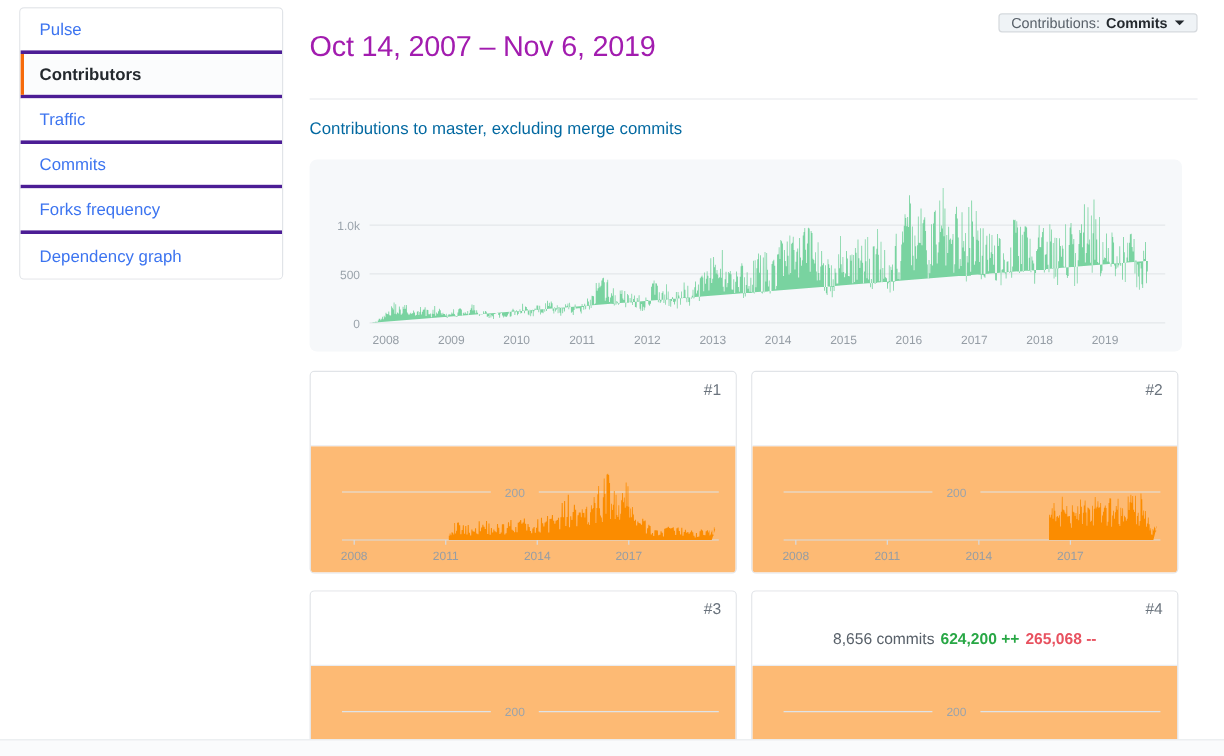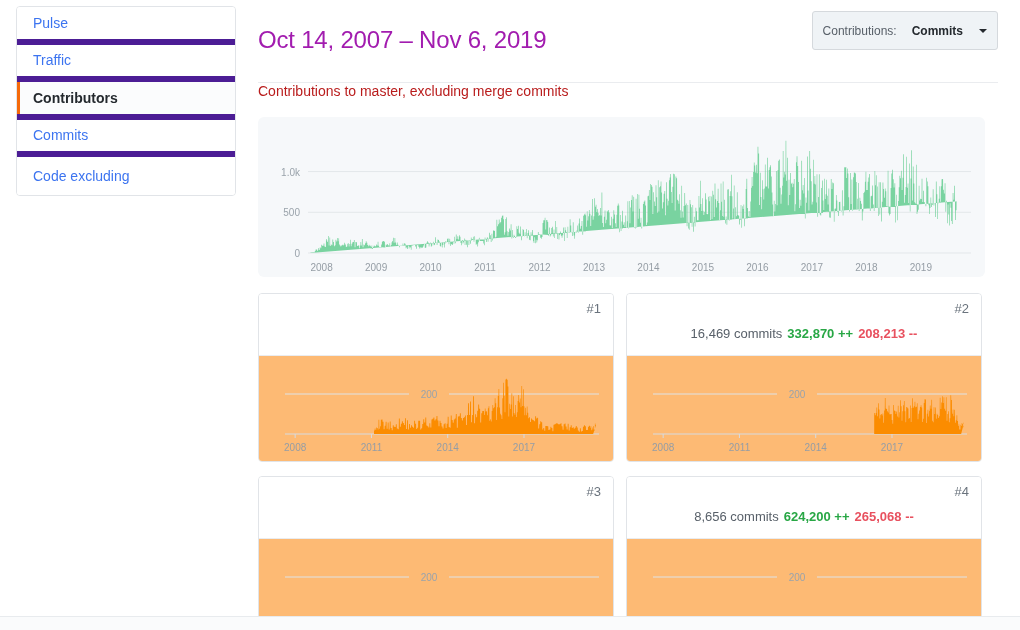--- a/index.html
+++ b/index.html
@@ -37,21 +37,21 @@
     overflow: hidden;
   }
   .side-item {
     position: relative;
     height: 37.5px;
     display: flex;
     align-items: center;
     padding-left: 16px;
     font-size: 14px;
     color: #3c74f0;
-    border-bottom: 6px solid #4c1d95;
+    border-bottom: 3px solid #4c1d95;
     cursor: pointer;
     background: #ffffff;
   }
   .side-item:last-child { border-bottom: none; }
   .side-item.active {
     color: #24292e;
     font-weight: bold;
     background: #fbfcfd;
   }
   .side-item.active::before {
@@ -79,43 +79,44 @@
   .page-title {
     font-size: 24px;
     font-weight: normal;
     color: #a21caf;
     line-height: 32px;
     letter-spacing: -0.2px;
   }
   .contrib-select {
     display: inline-flex;
     align-items: center;
-    gap: 15px;
-    height: 39px;
+    gap: 5px;
+    height: 16px;
     padding: 0 10px;
     margin-top: 3px;
     background: #eff3f6;
     border: 1px solid #d5d9dd;
     border-radius: 3px;
     font-size: 12px;
     color: #586069;
     cursor: pointer;
     white-space: nowrap;
   }
   .contrib-select .val { color: #24292e; font-weight: bold; }
   .caret {
     width: 0; height: 0;
     border-left: 4px solid transparent;
     border-right: 4px solid transparent;
     border-top: 4px solid #24292e;
     margin-left: 1px;
   }
   .subtitle {
+    margin-top: 16px;
     font-size: 14px;
-    color: #b91c1c;
+    color: #0369a1;
   }
 
   
   .bigchart-wrap {
     margin-top: 18px;
     background: #f6f8fa;
     border-radius: 6px;
     height: 160px;
     width: 727px;
     position: relative;
@@ -172,31 +173,34 @@
 </style>
 </head>
 <body>
 
 <div class="page">
 
   <nav class="sidebar" id="sidebar">
       <div class="side-item">
         <span>Pulse</span>
       </div>
-      <div class="side-item">
-        <span>Traffic</span>
-      </div>
       <div class="side-item active">
         <span>Contributors</span>
       </div>
       <div class="side-item">
+        <span>Traffic</span>
+      </div>
+      <div class="side-item">
         <span>Commits</span>
       </div>
       <div class="side-item">
-        <span>Code excluding</span>
+        <span>Forks frequency</span>
+      </div>
+      <div class="side-item">
+        <span>Dependency graph</span>
       </div>
     </nav>
 
   <div class="main">
 
     <div class="head-row">
       <h1 class="page-title">Oct 14, 2007 – Nov 6, 2019</h1>
       <div class="contrib-select">
         <span>Contributions:</span>
         <span class="val">Commits</span>
@@ -249,21 +253,20 @@
               <text x="188.72064777327986" y="95" text-anchor="middle" font-family="&quot;Liberation Sans&quot;, sans-serif" font-size="10" fill="#959da5">2014</text>
               <line x1="264.99595141700377" x2="264.99595141700377" y1="78" y2="82" stroke="#d7dbe0" stroke-width="1"></line>
               <text x="264.99595141700377" y="95" text-anchor="middle" font-family="&quot;Liberation Sans&quot;, sans-serif" font-size="10" fill="#959da5">2017</text>
               <path d="M 114.98785425101116 78 L 114.99 74.40 L 115.64 74.40 L 115.75 72.55 L 116.40 72.55 L 116.51 74.01 L 117.16 74.01 L 117.28 71.50 L 117.92 71.50 L 118.04 72.00 L 118.69 72.00 L 118.80 73.52 L 119.45 73.52 L 119.56 63.74 L 120.21 63.74 L 120.33 72.67 L 120.98 72.67 L 121.09 70.28 L 121.74 70.28 L 121.85 63.70 L 122.50 63.70 L 122.62 63.48 L 123.48 63.48 L 123.63 65.78 L 124.50 65.78 L 124.65 73.19 L 125.51 73.19 L 125.67 69.67 L 126.53 69.67 L 126.68 65.71 L 127.55 65.71 L 127.70 72.69 L 128.56 72.69 L 128.72 66.38 L 129.58 66.38 L 129.73 73.40 L 130.60 73.40 L 130.75 65.49 L 131.62 65.49 L 131.77 72.03 L 132.63 72.03 L 132.79 74.20 L 133.65 74.20 L 133.80 69.28 L 134.67 69.28 L 134.82 70.79 L 135.68 70.79 L 135.84 71.12 L 136.70 71.12 L 136.85 68.21 L 137.72 68.21 L 137.87 72.55 L 138.73 72.55 L 138.89 73.20 L 139.75 73.20 L 139.90 62.44 L 140.77 62.44 L 140.92 70.69 L 141.79 70.69 L 141.94 67.63 L 142.80 67.63 L 142.96 65.31 L 143.82 65.31 L 143.97 67.05 L 144.84 67.05 L 144.99 68.91 L 145.85 68.91 L 146.01 62.15 L 146.87 62.15 L 147.02 73.09 L 147.89 73.09 L 148.04 64.25 L 148.90 64.25 L 149.06 73.55 L 149.92 73.55 L 150.07 68.10 L 150.94 68.10 L 151.09 71.69 L 151.96 71.69 L 152.11 69.16 L 152.97 69.16 L 153.13 70.81 L 153.99 70.81 L 154.14 71.63 L 155.01 71.63 L 155.16 64.74 L 156.02 64.74 L 156.18 67.75 L 157.04 67.75 L 157.19 72.91 L 158.06 72.91 L 158.21 71.80 L 159.07 71.80 L 159.23 64.78 L 160.09 64.78 L 160.24 64.85 L 161.11 64.85 L 161.26 73.48 L 162.13 73.48 L 162.28 72.33 L 163.14 72.33 L 163.30 68.06 L 164.16 68.06 L 164.31 63.24 L 165.18 63.24 L 165.33 66.46 L 166.19 66.46 L 166.35 61.39 L 167.21 61.39 L 167.36 69.47 L 168.23 69.47 L 168.38 70.35 L 169.25 70.35 L 169.40 71.59 L 170.26 71.59 L 170.41 67.27 L 171.28 67.27 L 171.43 71.55 L 172.30 71.55 L 172.45 63.62 L 173.31 63.62 L 173.47 62.78 L 174.33 62.78 L 174.48 61.40 L 175.35 61.40 L 175.50 64.56 L 176.36 64.56 L 176.52 63.37 L 177.38 63.37 L 177.53 60.08 L 178.40 60.08 L 178.55 64.49 L 179.42 64.49 L 179.57 70.18 L 180.43 70.18 L 180.58 64.73 L 181.45 64.73 L 181.60 67.09 L 182.47 67.09 L 182.62 70.42 L 183.48 70.42 L 183.64 72.38 L 184.50 72.38 L 184.65 68.37 L 185.52 68.37 L 185.67 67.15 L 186.53 67.15 L 186.69 72.01 L 187.55 72.01 L 187.70 67.85 L 188.57 67.85 L 188.72 60.75 L 189.59 60.75 L 189.74 70.88 L 190.60 70.88 L 190.75 71.81 L 191.62 71.81 L 191.77 59.43 L 192.64 59.43 L 192.79 64.02 L 193.65 64.02 L 193.81 66.73 L 194.67 66.73 L 194.82 63.48 L 195.69 63.48 L 195.84 62.50 L 196.70 62.50 L 196.86 57.90 L 197.72 57.90 L 197.87 71.71 L 198.74 71.71 L 198.89 60.41 L 199.76 60.41 L 199.91 60.28 L 200.77 60.28 L 200.92 57.21 L 201.79 57.21 L 201.94 61.95 L 202.81 61.95 L 202.96 64.50 L 203.82 64.50 L 203.98 61.90 L 204.84 61.90 L 204.99 61.28 L 205.86 61.28 L 206.01 59.44 L 206.87 59.44 L 207.03 69.01 L 207.89 69.01 L 208.04 58.96 L 208.91 58.96 L 209.06 47.21 L 209.93 47.21 L 210.08 59.12 L 210.94 59.12 L 211.09 45.40 L 211.96 45.40 L 212.11 66.29 L 212.98 66.29 L 213.13 58.91 L 213.99 58.91 L 214.15 40.30 L 215.01 40.30 L 215.16 67.29 L 216.03 67.29 L 216.18 58.25 L 217.04 58.25 L 217.20 61.23 L 218.06 61.23 L 218.21 54.69 L 219.08 54.69 L 219.23 48.58 L 220.10 48.58 L 220.25 52.69 L 221.11 52.69 L 221.26 66.60 L 222.13 66.60 L 222.28 57.31 L 223.15 57.31 L 223.30 54.98 L 224.16 54.98 L 224.32 55.03 L 224.96 55.03 L 225.08 59.12 L 225.73 59.12 L 225.84 52.39 L 226.49 52.39 L 226.60 55.50 L 227.25 55.50 L 227.37 55.22 L 228.02 55.22 L 228.13 59.22 L 228.78 59.22 L 228.89 52.25 L 229.54 52.25 L 229.66 50.34 L 230.30 50.34 L 230.42 64.78 L 231.07 64.78 L 231.18 63.28 L 231.83 63.28 L 231.94 65.59 L 232.59 65.59 L 232.71 54.89 L 233.35 54.89 L 233.47 48.94 L 234.12 48.94 L 234.23 52.30 L 234.88 52.30 L 234.99 51.28 L 235.64 51.28 L 235.76 42.22 L 236.41 42.22 L 236.52 47.27 L 237.17 47.27 L 237.28 63.91 L 237.93 63.91 L 238.05 51.29 L 238.69 51.29 L 238.81 39.94 L 239.46 39.94 L 239.57 33.06 L 240.22 33.06 L 240.33 51.48 L 240.98 51.48 L 241.10 57.66 L 241.74 57.66 L 241.86 59.26 L 242.51 59.26 L 242.62 62.90 L 243.27 62.90 L 243.38 42.34 L 244.03 42.34 L 244.15 26.65 L 244.80 26.65 L 244.91 39.76 L 245.56 39.76 L 245.67 56.18 L 246.32 56.18 L 246.44 23.52 L 247.08 23.52 L 247.20 22.74 L 247.85 22.74 L 247.96 23.75 L 248.61 23.75 L 248.72 30.57 L 249.37 30.57 L 249.49 60.40 L 250.13 60.40 L 250.25 47.70 L 250.90 47.70 L 251.01 52.99 L 251.66 52.99 L 251.77 48.60 L 252.42 48.60 L 252.54 37.18 L 253.19 37.18 L 253.30 60.46 L 253.95 60.46 L 254.06 40.34 L 254.71 40.34 L 254.83 57.09 L 255.47 57.09 L 255.59 58.87 L 256.24 58.87 L 256.35 49.03 L 257.00 49.03 L 257.11 61.12 L 257.76 61.12 L 257.88 56.16 L 258.53 56.16 L 258.64 44.93 L 259.29 44.93 L 259.40 38.88 L 260.05 38.88 L 260.17 46.54 L 260.81 46.54 L 260.93 42.54 L 261.58 42.54 L 261.69 51.18 L 262.34 51.18 L 262.45 30.09 L 263.10 30.09 L 263.22 49.93 L 263.86 49.93 L 263.98 33.24 L 264.63 33.24 L 264.74 50.31 L 265.39 50.31 L 265.50 59.22 L 266.15 59.22 L 266.27 51.66 L 266.92 51.66 L 267.03 59.13 L 267.68 59.13 L 267.79 50.60 L 268.44 50.60 L 268.56 56.83 L 269.20 56.83 L 269.32 62.18 L 269.97 62.18 L 270.08 61.17 L 270.95 61.17 L 271.10 65.94 L 271.96 65.94 L 272.11 62.58 L 272.98 62.58 L 273.13 63.77 L 274.00 63.77 L 274.15 64.27 L 275.01 64.27 L 275.17 65.21 L 276.03 65.21 L 276.18 60.24 L 277.05 60.24 L 277.20 62.40 L 278.06 62.40 L 278.22 61.75 L 279.08 61.75 L 279.23 72.52 L 280.10 72.52 L 280.25 68.22 L 281.12 68.22 L 281.27 65.36 L 282.13 65.36 L 282.29 66.35 L 283.15 66.35 L 283.30 73.39 L 284.17 73.39 L 284.32 72.12 L 285.18 72.12 L 285.34 74.69 L 286.20 74.69 L 286.35 69.89 L 287.22 69.89 L 287.37 69.92 L 288.23 69.92 L 288.39 70.17 L 289.25 70.17 L 289.40 73.99 L 290.27 73.99 L 290.42 73.54 L 291.29 73.54 L 291.44 70.80 L 292.30 70.80 L 292.46 71.97 L 293.32 71.97 L 293.47 75.14 L 294.34 75.14 L 294.49 68.64 L 295.35 68.64 L 295.51 68.31 L 296.37 68.31 L 296.52 67.69 L 297.39 67.69 L 297.54 67.03 L 298.40 67.03 L 298.56 67.96 L 299.42 67.96 L 299.57 68.46 L 300.44 68.46 L 300.59 68.01 L 301.46 68.01 L 301.61 67.28 L 302.47 67.28 L 302.63 70.37 L 303.49 70.37 L 303.64 73.75 L 304.51 73.75 L 304.66 68.28 L 305.52 68.28 L 305.68 67.49 L 306.54 67.49 L 306.69 70.49 L 307.56 70.49 L 307.71 73.45 L 308.57 73.45 L 308.73 67.76 L 309.59 67.76 L 309.74 74.52 L 310.61 74.52 L 310.76 71.30 L 311.63 71.30 L 311.78 69.36 L 312.64 69.36 L 312.80 71.99 L 313.66 71.99 L 313.81 71.30 L 314.68 71.30 L 314.83 72.73 L 315.69 72.73 L 315.85 71.64 L 316.71 71.64 L 316.86 70.11 L 317.73 70.11 L 317.88 71.62 L 318.74 71.62 L 318.90 74.42 L 319.76 74.42 L 319.91 75.82 L 320.78 75.82 L 320.93 72.20 L 321.80 72.20 L 321.95 75.56 L 322.81 75.56 L 322.97 75.10 L 323.83 75.10 L 323.98 70.64 L 324.85 70.64 L 325.00 69.27 L 325.86 69.27 L 326.02 70.16 L 326.88 70.16 L 327.03 73.90 L 327.90 73.90 L 328.05 74.04 L 328.91 74.04 L 329.07 70.68 L 329.93 70.68 L 330.08 69.86 L 330.95 69.86 L 331.10 71.65 L 331.61 71.65 L 331.70 69.98 L 332.21 69.98 L 332.30 74.32 L 332.81 74.32 L 332.90 73.45 L 333.41 73.45 L 333.50 71.57 L 334.01 71.57 L 334.10 70.02 L 334.61 70.02 L 334.70 73.39 L 335.21 73.39 L 335.30 74.41 L 335.81 74.41 L 335.90 67.45 L 336.41 67.45 L 336.50 69.12 L 337.01 69.12 L 334.15 78 Z" fill="#fb8c00" stroke="none"></path>
             </svg>
           </div>
         </div>
         <div class="card">
           <div class="card-head">
             <div class="rank">#2</div>
-            <div class="stats"><span class="commits">16,469 commits</span><span class="adds">332,870 ++</span><span class="dels">208,213 --</span></div>
           </div>
           <div class="card-body">
             <svg width="354" height="105" viewBox="0 0 354 105">
               <line x1="26" x2="150" y1="38" y2="38" stroke="#dfe3e6" stroke-width="1"></line>
               <line x1="190" x2="340" y1="38" y2="38" stroke="#dfe3e6" stroke-width="1"></line>
               <text x="170" y="42" text-anchor="middle" font-family="&quot;Liberation Sans&quot;, sans-serif" font-size="10" fill="#9aa3ab">200</text>
               <line x1="26" x2="340" y1="78" y2="78" stroke="#d7dbe0" stroke-width="1"></line>
               <line x1="36.17004048583216" x2="36.17004048583216" y1="78" y2="82" stroke="#d7dbe0" stroke-width="1"></line>
               <text x="36.17004048583216" y="95" text-anchor="middle" font-family="&quot;Liberation Sans&quot;, sans-serif" font-size="10" fill="#959da5">2008</text>
               <line x1="112.445344129556" x2="112.445344129556" y1="78" y2="82" stroke="#d7dbe0" stroke-width="1"></line>

